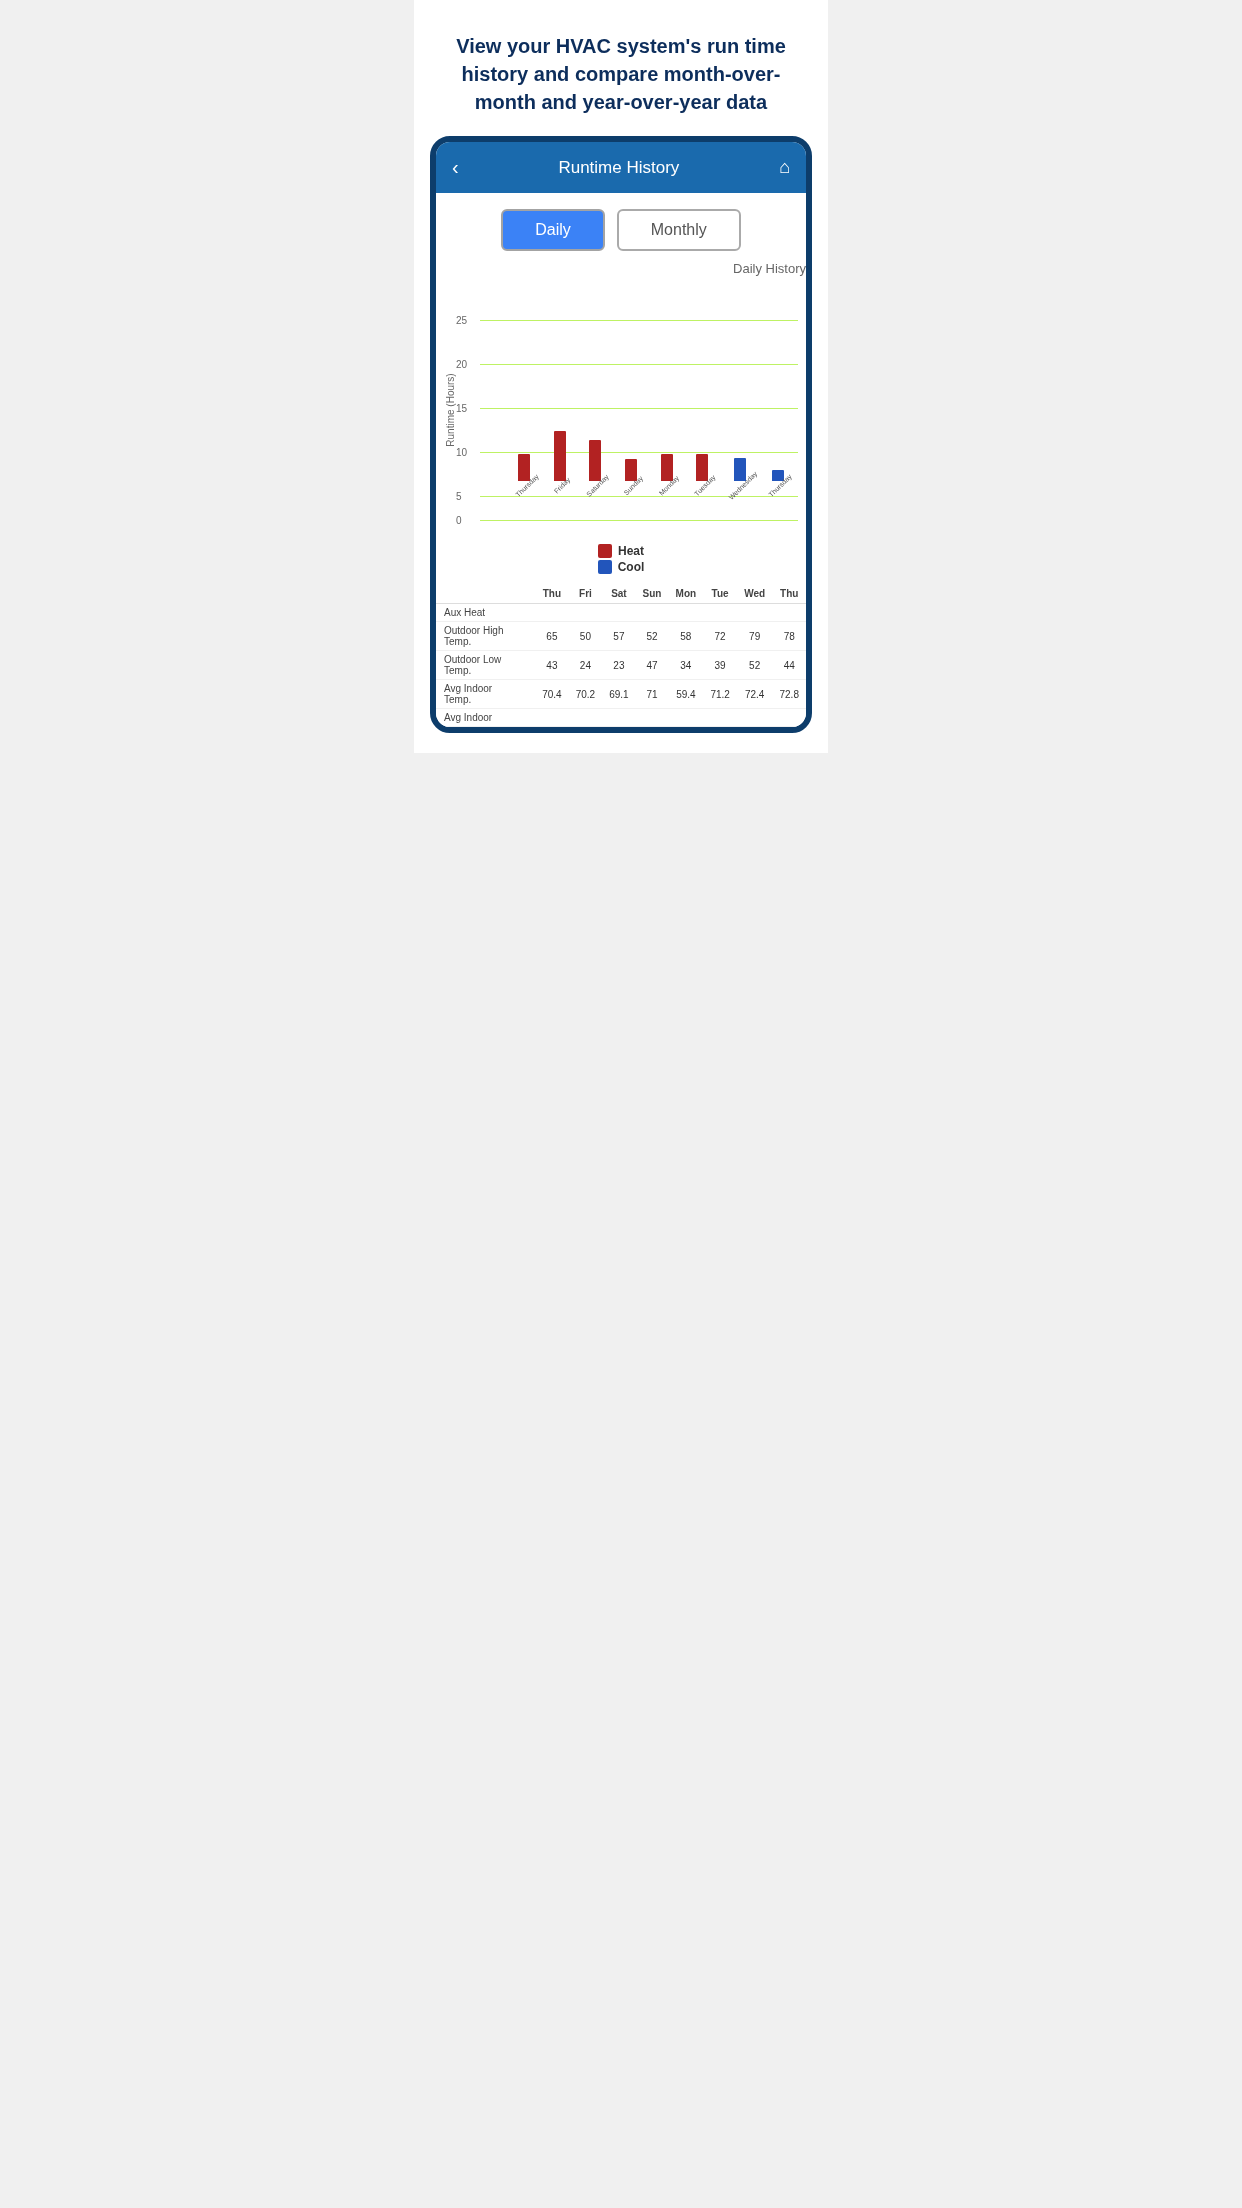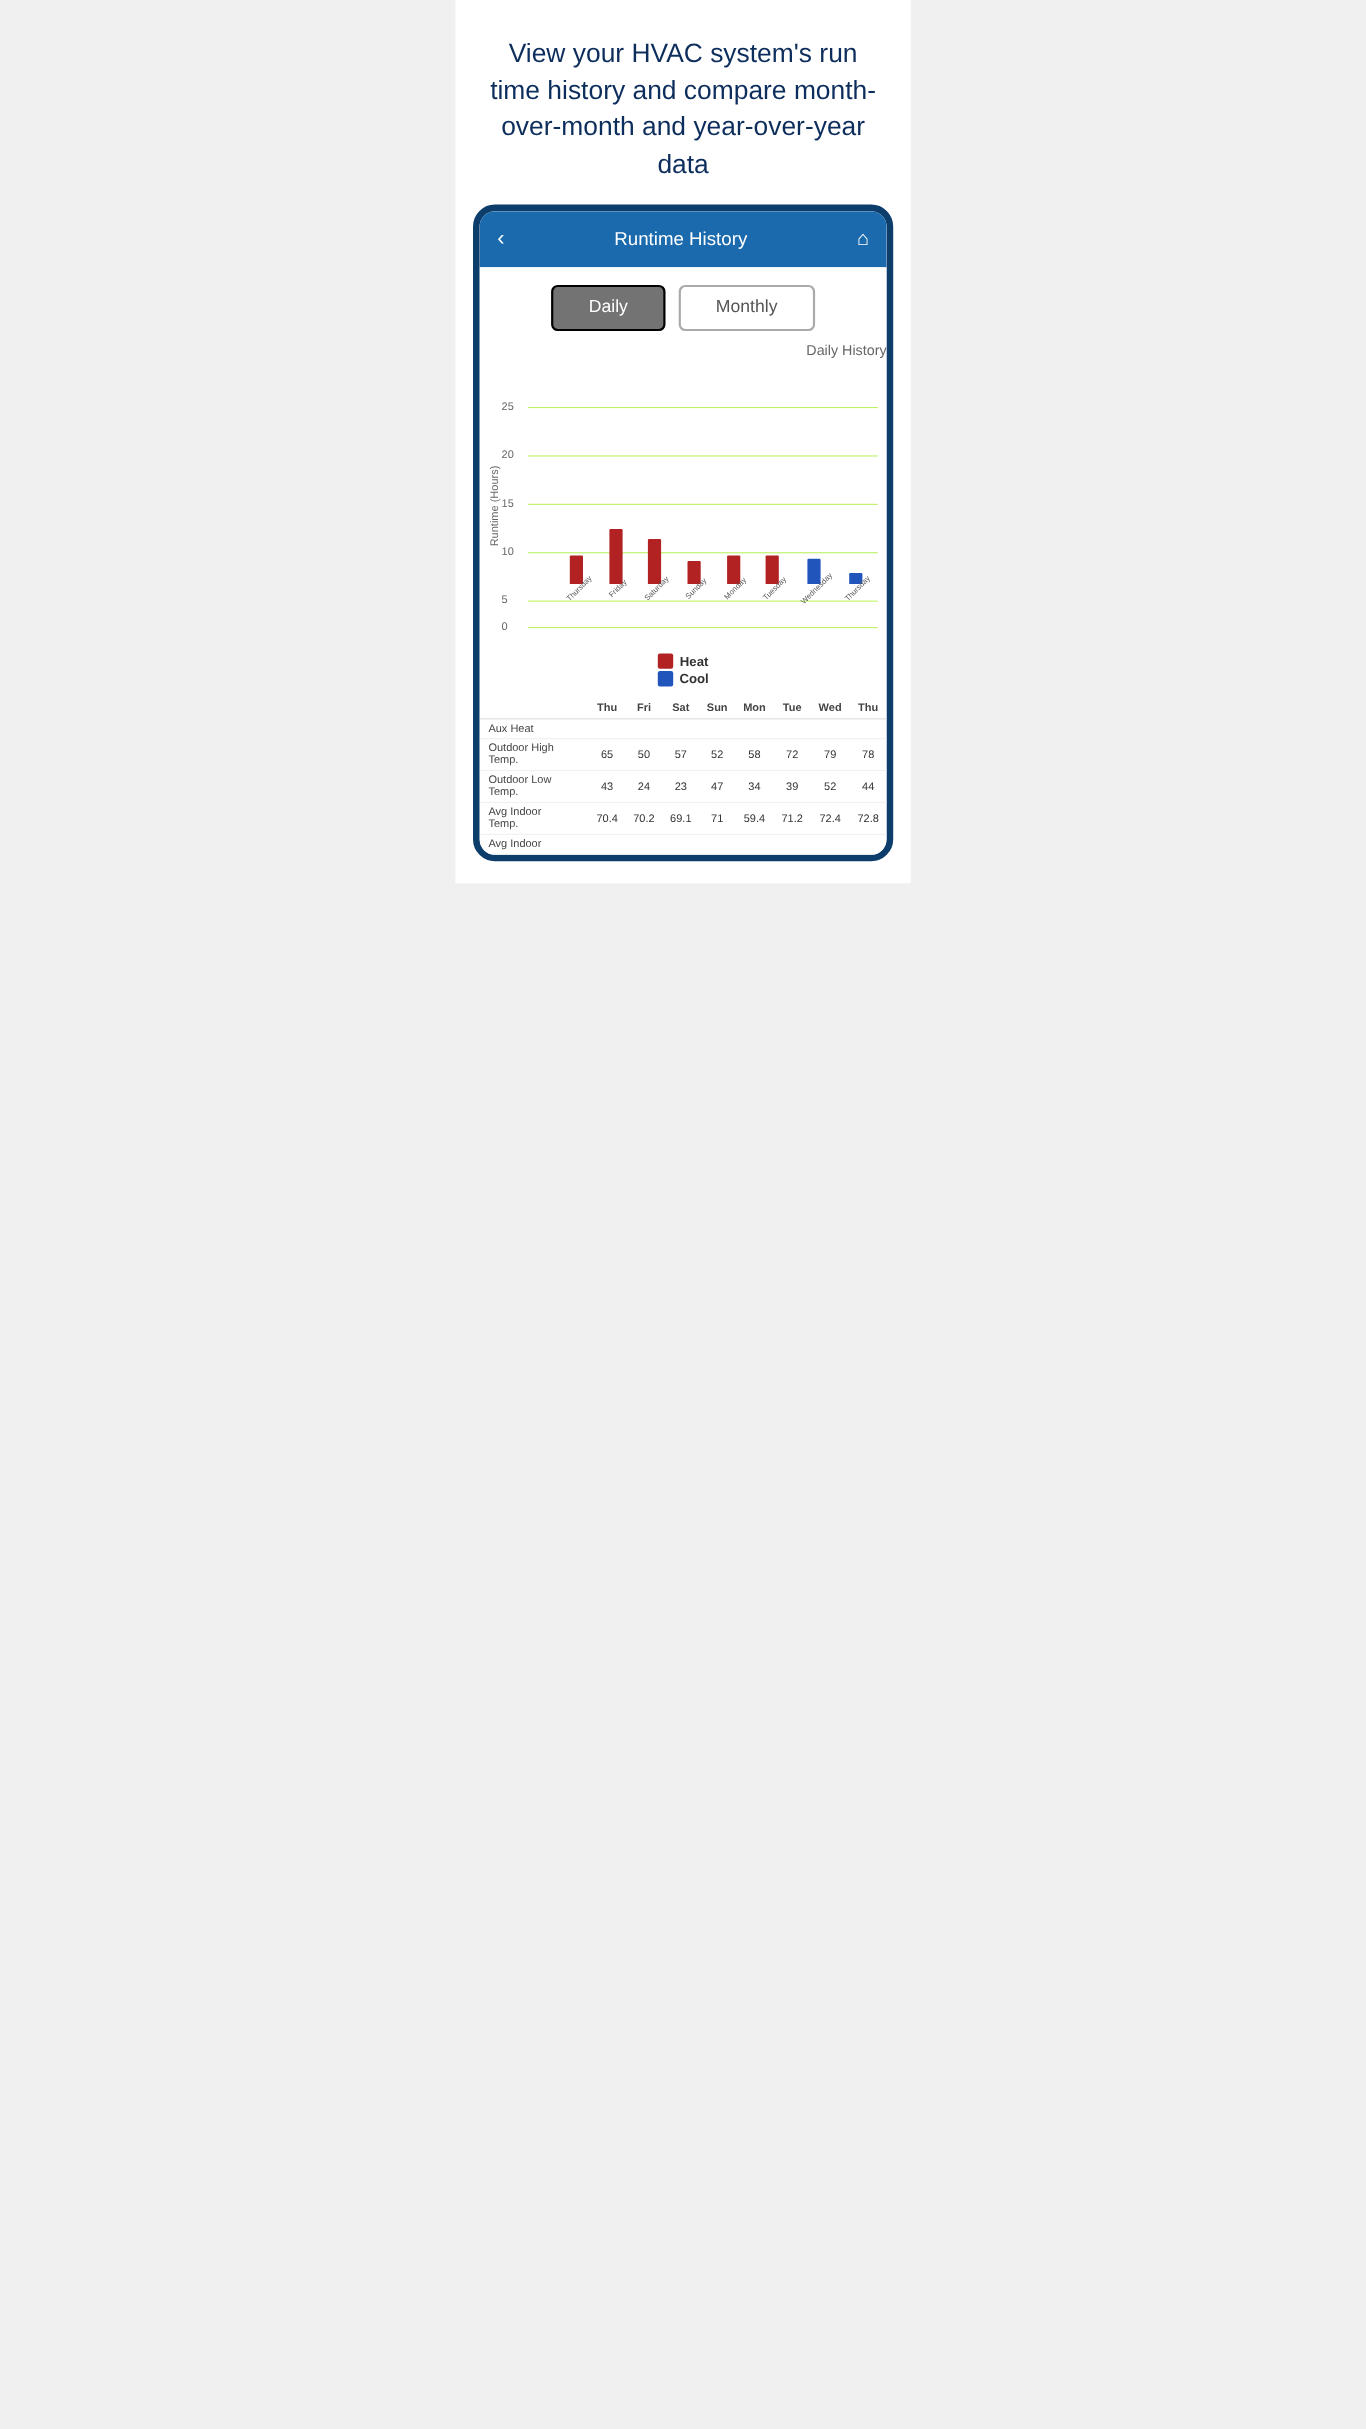--- a/index.html
+++ b/index.html
@@ -13,22 +13,22 @@
     }
     .page-wrapper {
       width: 414px;
       background: #ffffff;
       min-height: 736px;
     }
     .hero-text {
       padding: 32px 24px 20px;
       text-align: center;
       color: #0d2e5c;
-      font-size: 24px;
-      font-weight: 400;
+      font-size: 20px;
+      font-weight: 700;
       line-height: 1.4;
     }
     .phone-frame {
       margin: 0 16px 20px;
       border-radius: 20px;
       overflow: hidden;
       border: 6px solid #0d3d6b;
       background: #fff;
     }
     .phone-header {
@@ -64,23 +64,23 @@
       padding: 16px 0 10px;
     }
     .tab-btn {
       padding: 10px 32px;
       border-radius: 6px;
       font-size: 16px;
       font-weight: 500;
       cursor: pointer;
     }
     .tab-btn-active {
-      background: #737373;
+      background: #3b82f6;
       color: #fff;
-      border: 2px solid #000000;
+      border: 2px solid #a3a3a3;
     }
     .tab-btn-inactive {
       background: #fff;
       color: #555;
       border: 2px solid #aaa;
     }
     .chart-label-center {
       text-align: right;
       color: #666;
       font-size: 13px;

